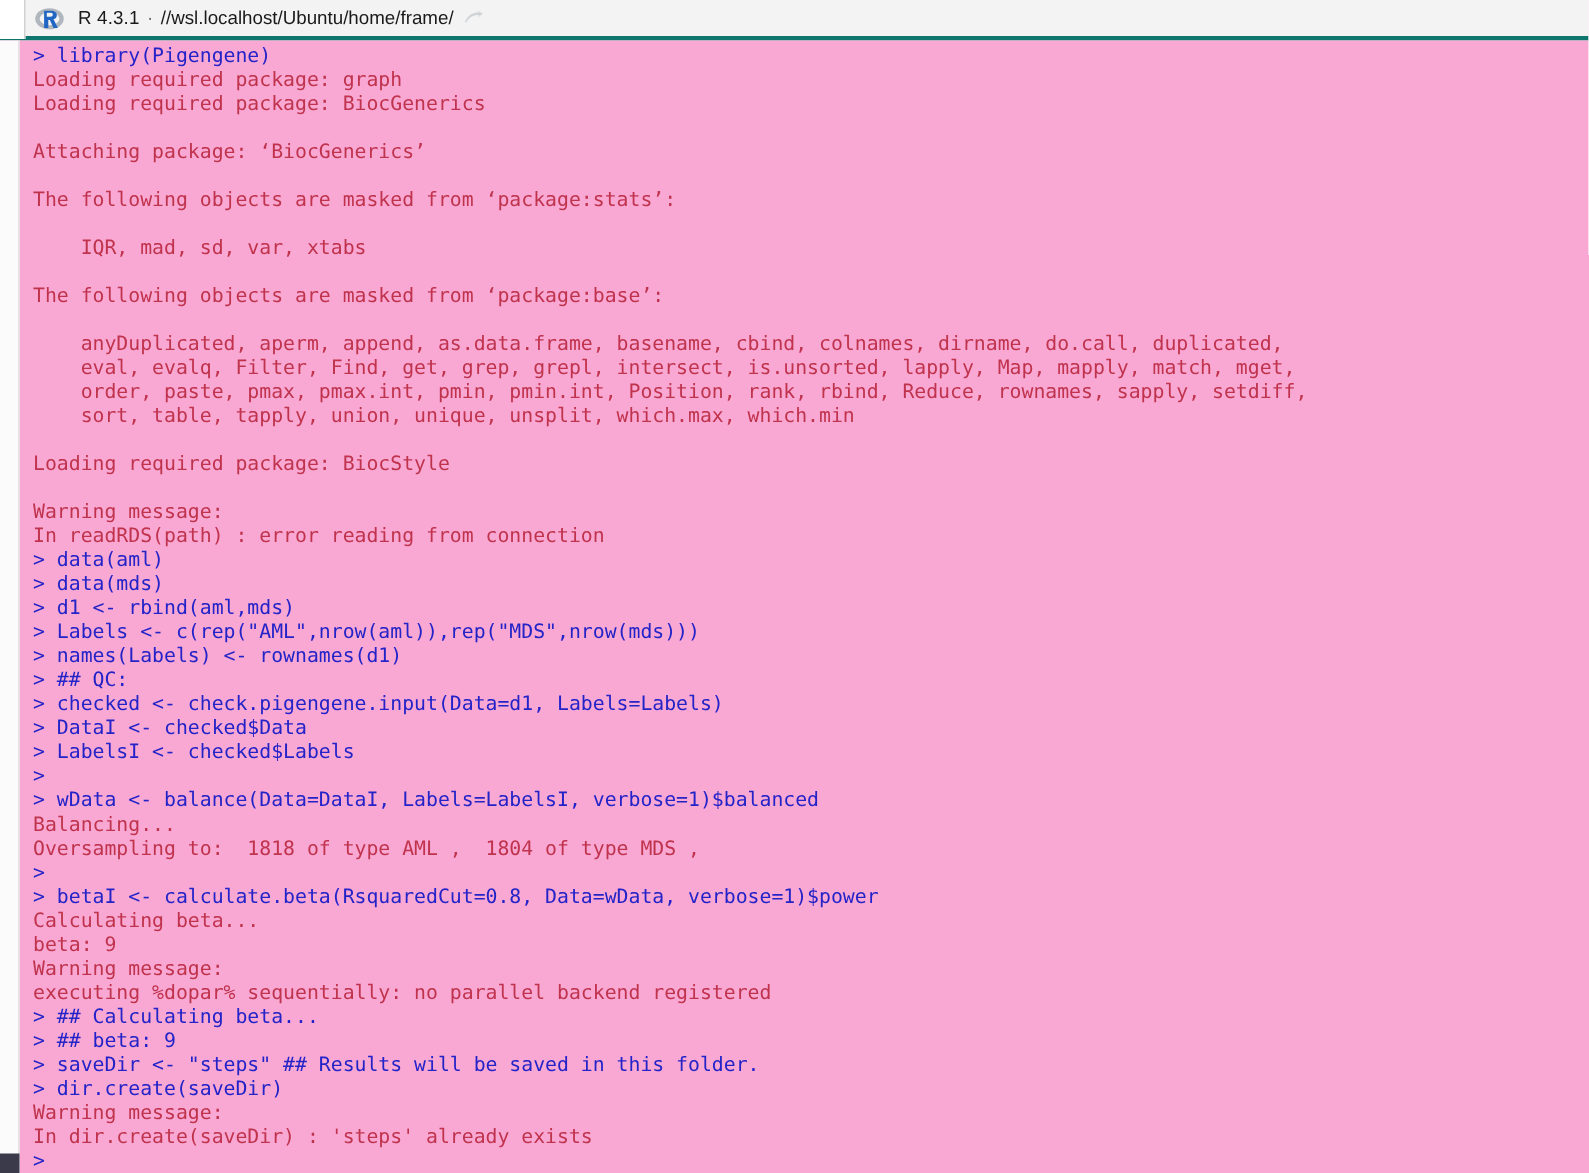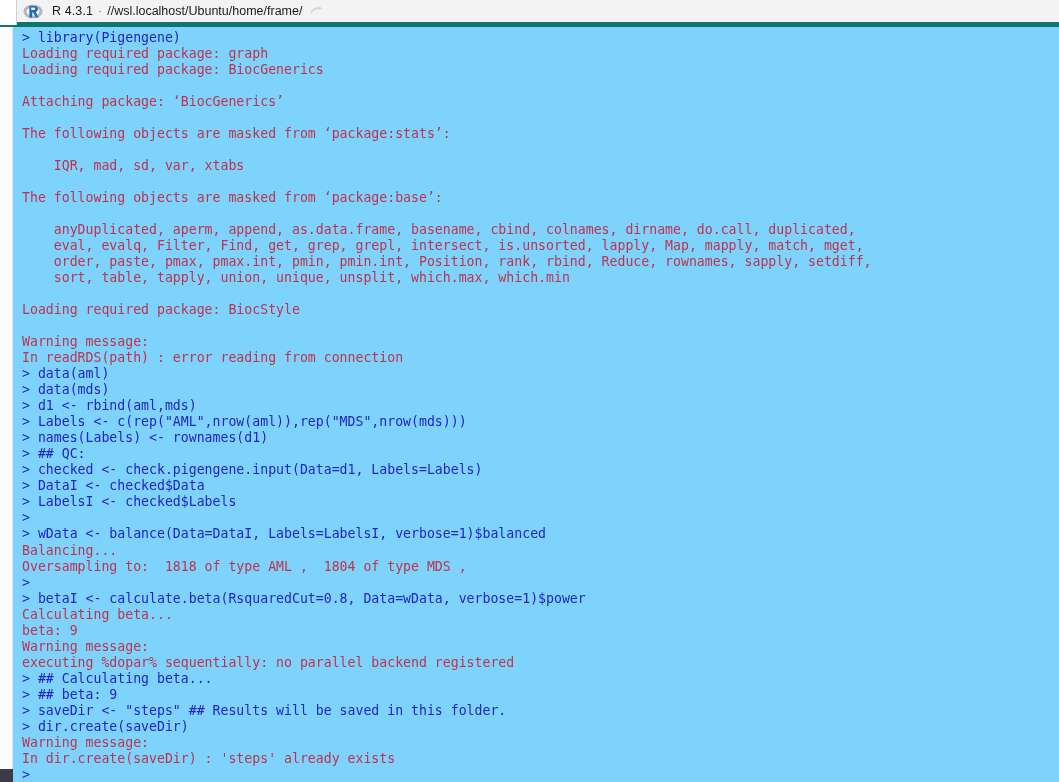--- a/index.html
+++ b/index.html
@@ -22,21 +22,21 @@
     background: #ffffff;
   }
 
   
   .titlebar {
     position: absolute;
     left: 0; top: 0;
     width: 1059px;
     height: 27px;
     background: #f3f3f3;
-    border-bottom: 5px solid #0f766e;
+    border-bottom: 3px solid #0f766e;
     display: flex;
     align-items: center;
     box-sizing: border-box;
   }
   .tb-tabstub {
     width: 17px;
     height: 27px;
     background: #ffffff;
     border-right: 1px solid #d0d0d0;
     box-sizing: border-box;
@@ -75,21 +75,21 @@
     align-items: center;
     opacity: 0.45;
   }
 
   
   .console-wrap {
     position: absolute;
     left: 0; top: 27px;
     width: 1059px;
     height: 755px;
-    background: #7dd3fc;
+    background: #f9a8d4;
     box-sizing: border-box;
   }
   .gutter {
     position: absolute;
     left: 0; top: 0;
     width: 13px;
     height: 100%;
     background: #fbfbfb;
     border-right: 1px solid #e3e3e3;
     box-sizing: border-box;

